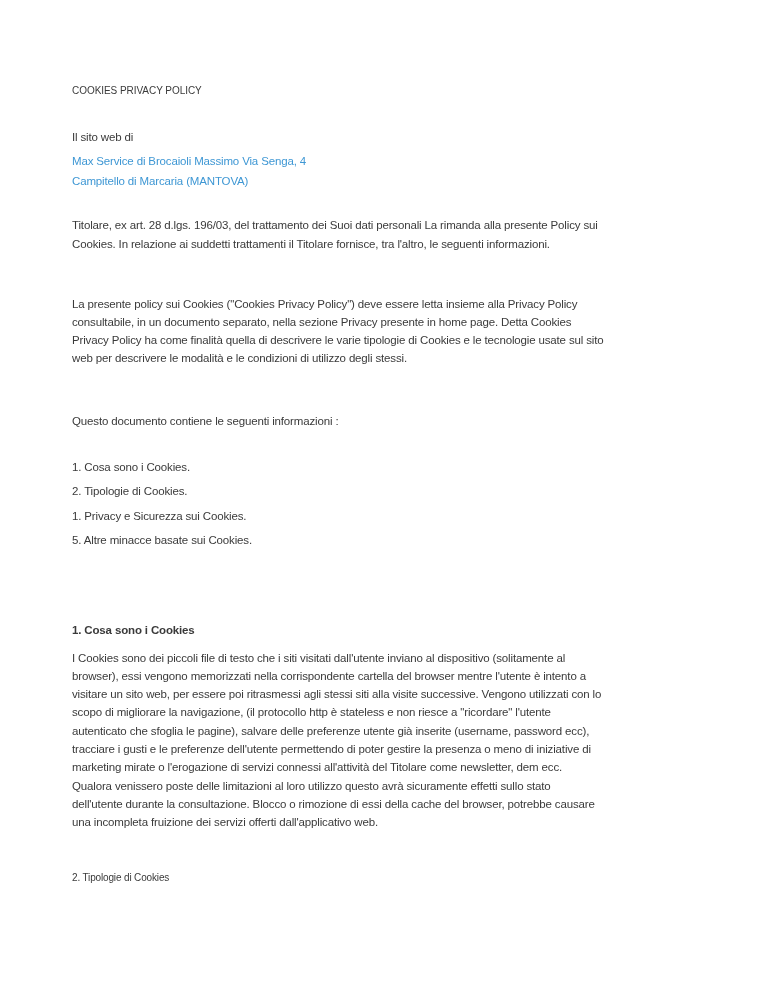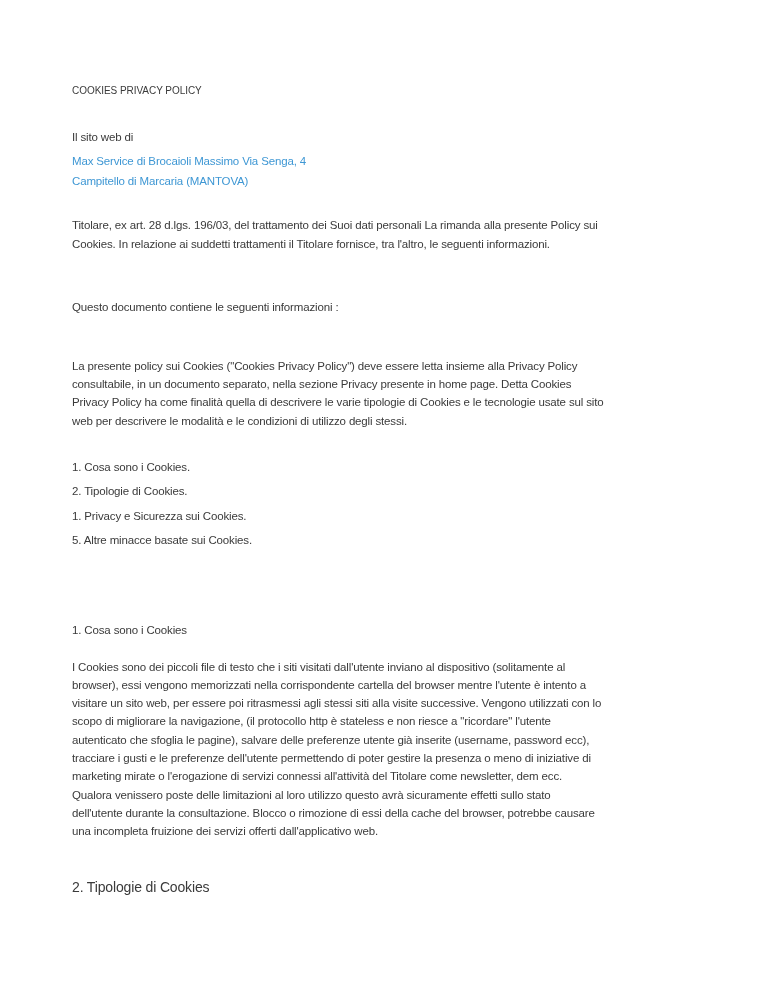--- a/index.html
+++ b/index.html
@@ -53,55 +53,55 @@
     margin-top: 44px;
   }
   .list-item {
     margin-top: 6px;
   }
   .list-item.first {
     margin-top: 28px;
   }
   .section1-heading {
     margin-top: 72px;
-    font-weight: normal;
+    font-weight: bold;
     font-size: 11.5px;
   }
   .section1-body {
-    margin-top: 18px;
+    margin-top: 9px;
   }
   .section2-heading {
     margin-top: 37px;
     font-weight: normal;
-    font-size: 14px;
+    font-size: 10px;
   }
   h2 { margin: 0; }
 </style>
 </head>
 <body>
 
 <div class="page">
   <div class="content">
 
     <h2 class="block doc-title">COOKIES PRIVACY POLICY</h2>
 
     <div class="block site-intro">Il sito web di</div>
 
     <a class="block owner-address">Max Service di Brocaioli Massimo Via Senga, 4
 Campitello di Marcaria (MANTOVA)</a>
 
     <div class="block para-titolare">Titolare, ex art. 28 d.lgs. 196/03, del trattamento dei Suoi dati personali La rimanda alla presente Policy sui
 Cookies. In relazione ai suddetti trattamenti il Titolare fornisce, tra l'altro, le seguenti informazioni.</div>
 
-    <div class="block contents-heading">Questo documento contiene le seguenti informazioni :</div>
-
     <div class="block para-presente">La presente policy sui Cookies ("Cookies Privacy Policy") deve essere letta insieme alla Privacy Policy
 consultabile, in un documento separato, nella sezione Privacy presente in home page. Detta Cookies
 Privacy Policy ha come finalità quella di descrivere le varie tipologie di Cookies e le tecnologie usate sul sito
 web per descrivere le modalità e le condizioni di utilizzo degli stessi.</div>
+
+    <div class="block contents-heading">Questo documento contiene le seguenti informazioni :</div>
 
     <div class="block list-item first">1. Cosa sono i Cookies.</div>
     <div class="block list-item">2. Tipologie di Cookies.</div>
     <div class="block list-item">1. Privacy e Sicurezza sui Cookies.</div>
     <div class="block list-item">5. Altre minacce basate sui Cookies.</div>
 
     <h2 class="block section1-heading">1. Cosa sono i Cookies</h2>
 
     <div class="block section1-body">I Cookies sono dei piccoli file di testo che i siti visitati dall'utente inviano al dispositivo (solitamente al
 browser), essi vengono memorizzati nella corrispondente cartella del browser mentre l'utente è intento a

